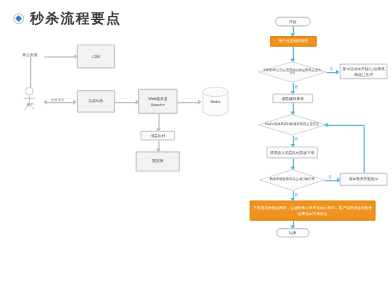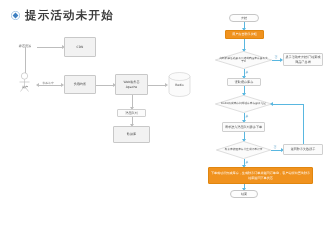--- a/index.html
+++ b/index.html
@@ -85,21 +85,21 @@
 
 <div class="root">
 
   <div class="title-row">
     <span class="title-bullet">
       <svg width="9" height="9" viewBox="0 0 9 9">
         <circle cx="4.5" cy="4.5" r="4.2" fill="none" stroke="#8ab6e0" stroke-width="0.7"></circle>
         <path d="M4.5 1.6 L7.4 4.5 L4.5 7.4 L1.6 4.5 Z" fill="#3d7fc1"></path>
       </svg>
     </span>
-    <span class="title-text">提示活动未开始</span>
+    <span class="title-text">秒杀流程要点</span>
   </div>
 
   <div>
 
     <div class="node" style="left:13px;top:43px;width:24px;height:7px;">静态资源</div>
 
     <div class="ln ln-h" style="left:37px;top:46.5px;width:26px;"></div>
     <div class="arrow ar-r" style="left:62px;top:44.5px;"></div>
 
     <div class="ln ln-v" style="left:24.5px;top:47px;height:27px;"></div>

